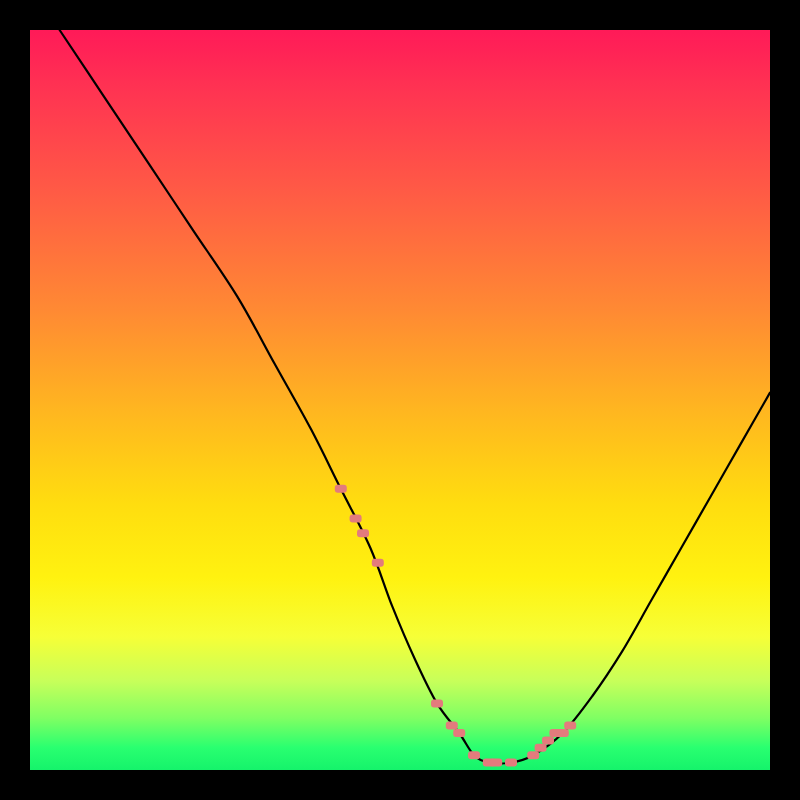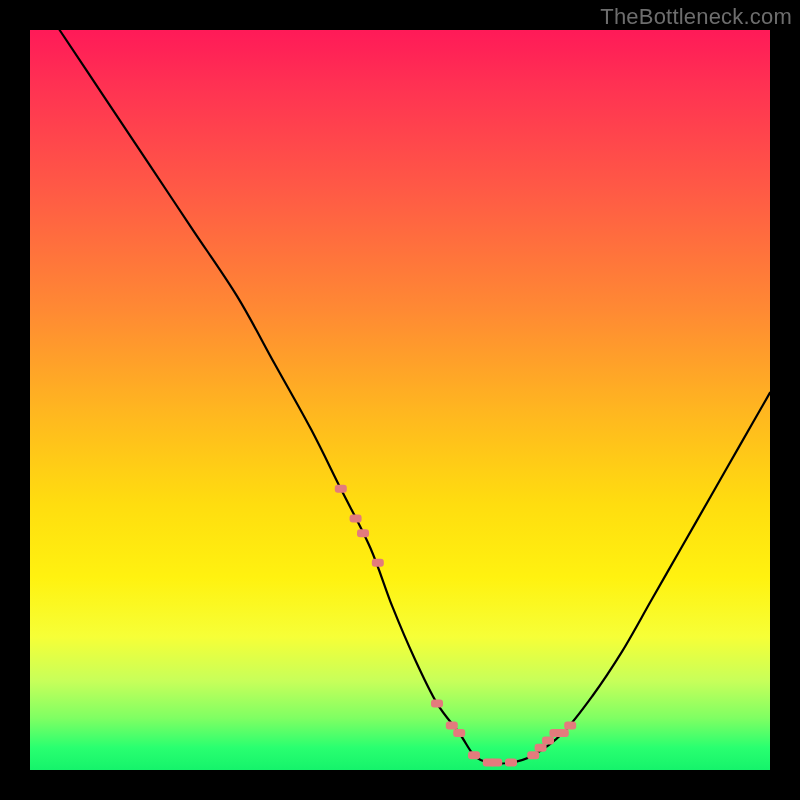--- a/index.html
+++ b/index.html
@@ -83,14 +83,13 @@
           <rect x="475.0" y="728.6" width="12" height="8" rx="3" fill="#e37b7d"></rect>
           <rect x="497.2" y="721.2" width="12" height="8" rx="3" fill="#e37b7d"></rect>
           <rect x="504.6" y="713.8" width="12" height="8" rx="3" fill="#e37b7d"></rect>
           <rect x="512.0" y="706.4" width="12" height="8" rx="3" fill="#e37b7d"></rect>
           <rect x="519.4" y="699.0" width="12" height="8" rx="3" fill="#e37b7d"></rect>
           <rect x="526.8" y="699.0" width="12" height="8" rx="3" fill="#e37b7d"></rect>
           <rect x="534.2" y="691.6" width="12" height="8" rx="3" fill="#e37b7d"></rect>
         </g>
     </svg>
   </div>
-  <div class="watermark">TheBottleneck.com</div>
 </div>
 
 </body></html>

